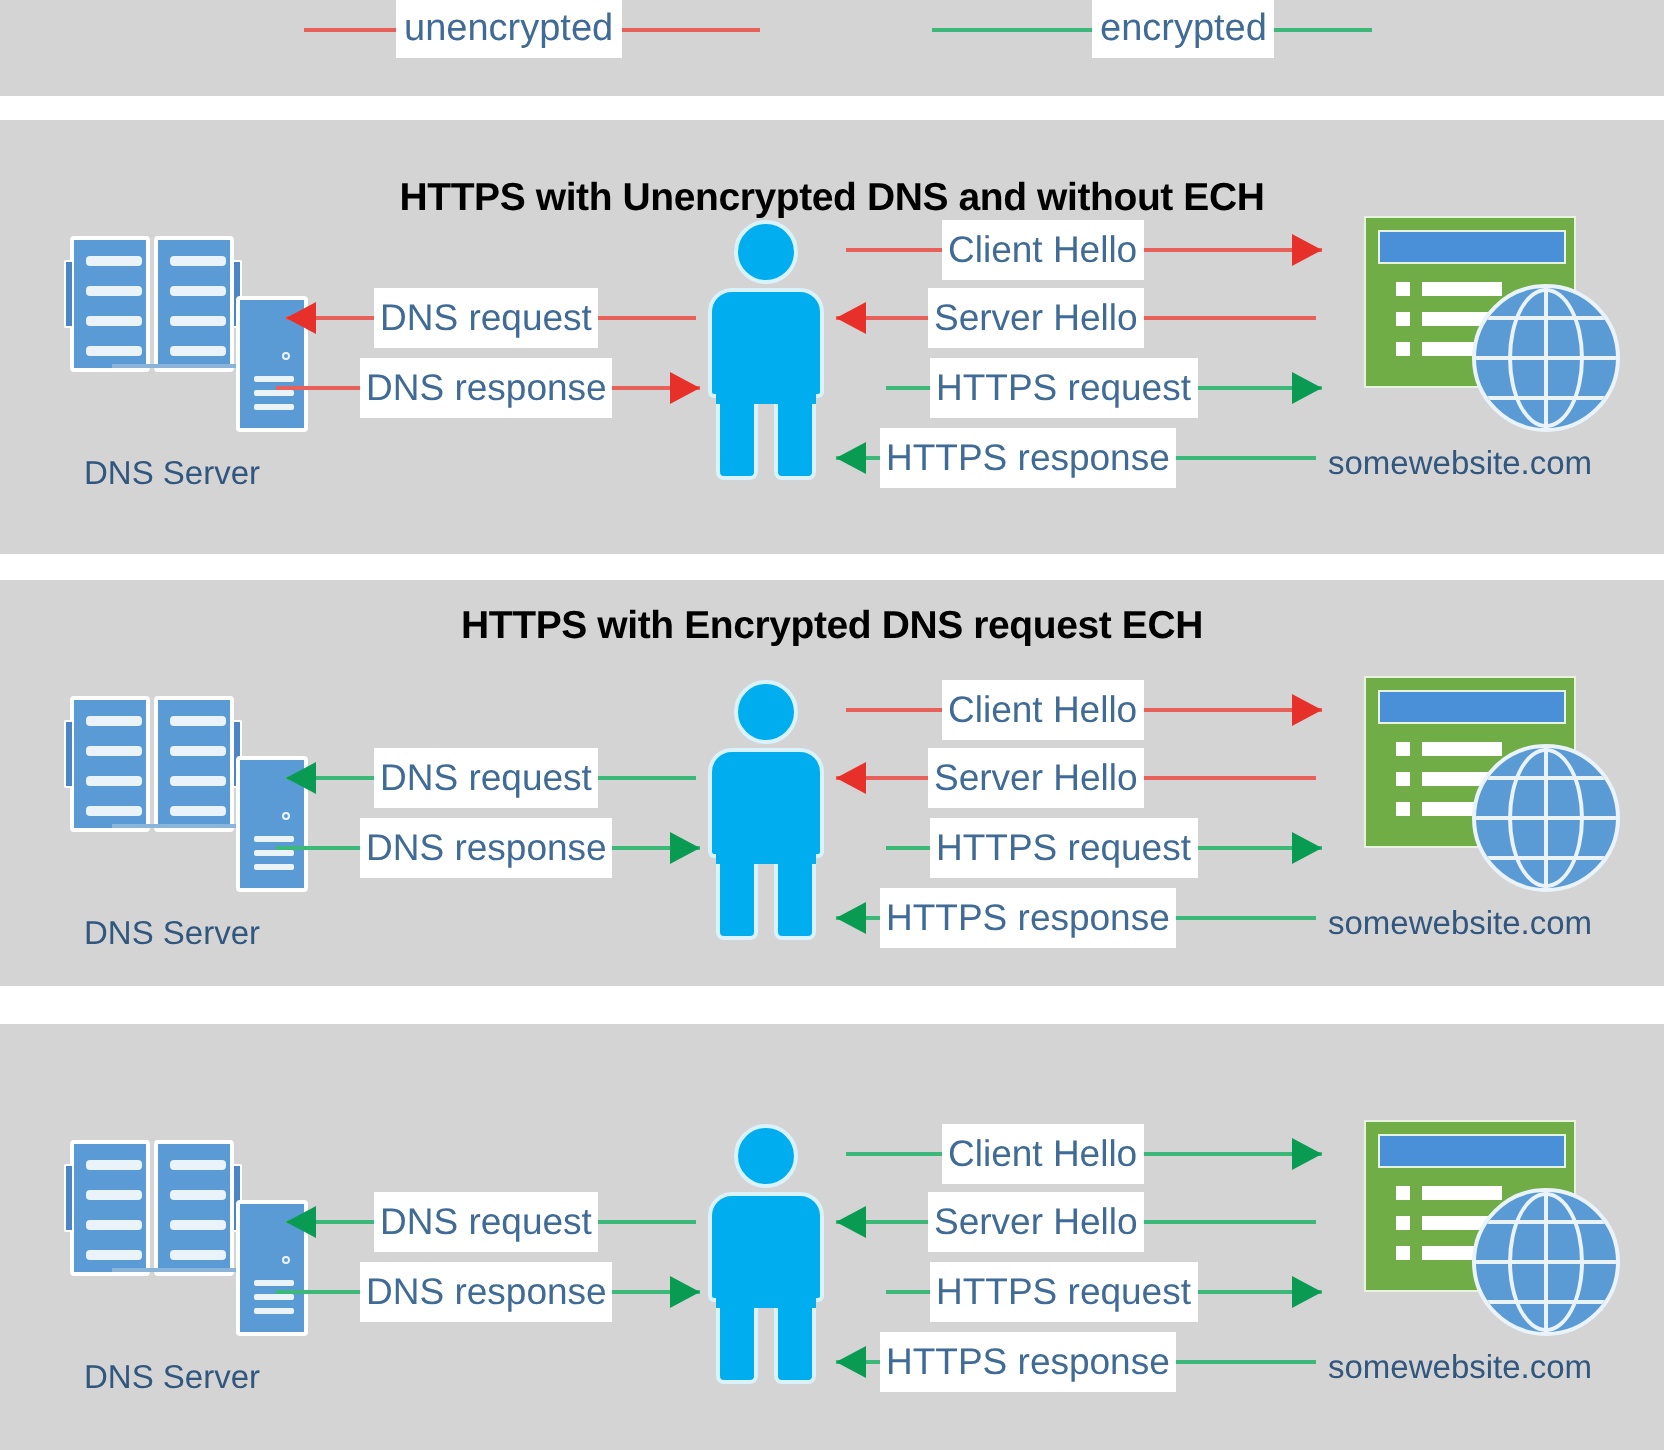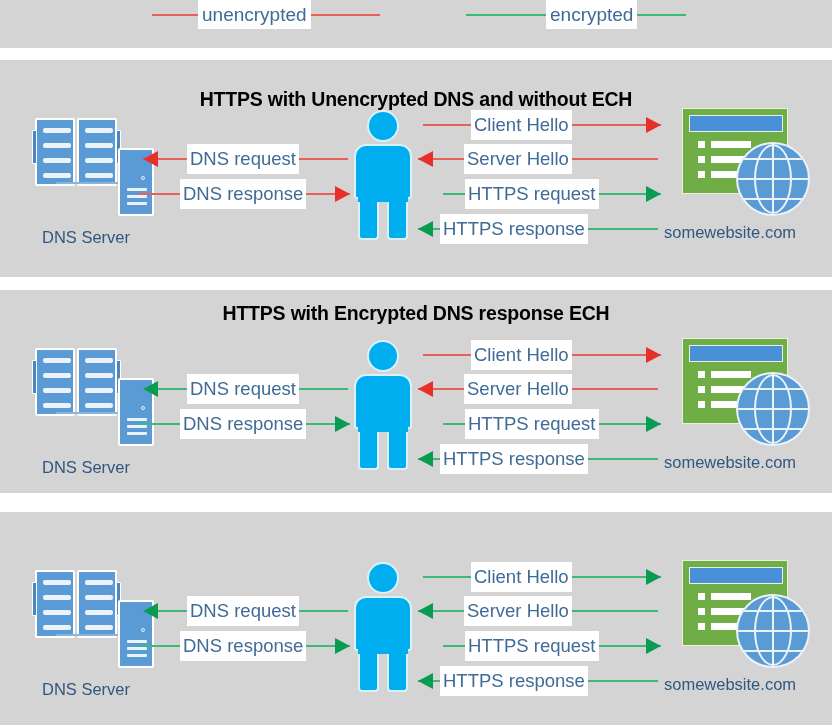--- a/index.html
+++ b/index.html
@@ -257,21 +257,21 @@
         <div class="head right" style="border-left-color: rgb(10, 155, 82);"></div>
         <div class="txt" style="left: 22px;">HTTPS request</div>
       </div>
       <div class="flow" style="left: 418px; top: 156px; width: 240px;">
         <div class="line" style="background: rgb(60, 184, 120);"></div>
         <div class="head left" style="border-right-color: rgb(10, 155, 82);"></div>
         <div class="txt" style="left: 22px;">HTTPS response</div>
       </div>
     </div>
     <div class="panel" style="top: 290px; height: 203px;">
-      <div class="title" style="top: 12px;">HTTPS with Encrypted DNS response ECH</div>
+      <div class="title" style="top: 12px;">HTTPS with Encrypted DNS request ECH</div>
       <div class="dns-icon" style="left: 32px; top: 52px;">
         <div class="book">
           <div class="book-half l">
             <div class="page-line" style="left: 6px; top: 8px; width: 28px;"></div>
             <div class="page-line" style="left: 6px; top: 23px; width: 28px;"></div>
             <div class="page-line" style="left: 6px; top: 38px; width: 28px;"></div>
             <div class="page-line" style="left: 6px; top: 53px; width: 28px;"></div>
           </div>
           <div class="book-half r">
             <div class="page-line" style="left: 6px; top: 8px; width: 28px;"></div>

